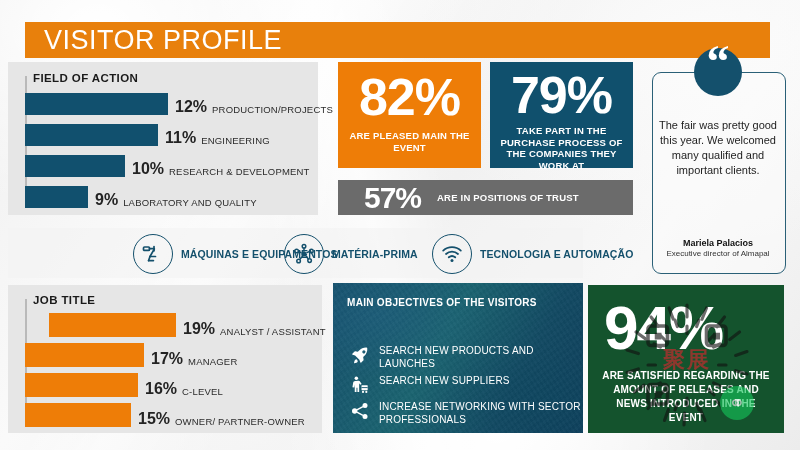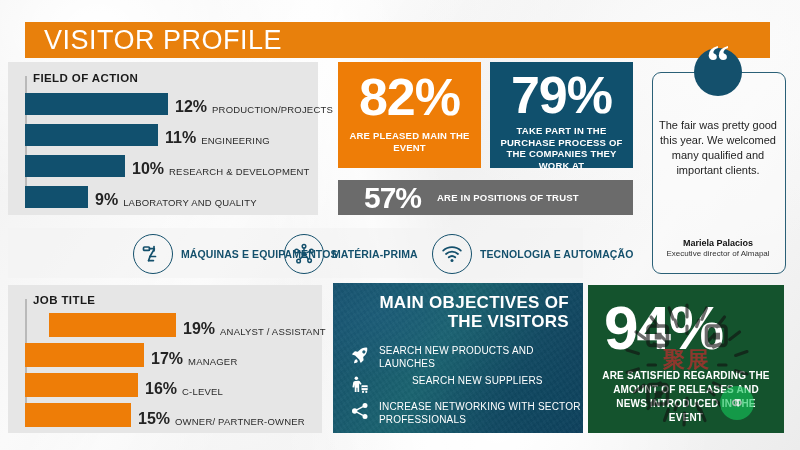--- a/index.html
+++ b/index.html
@@ -84,22 +84,22 @@
   #objectives{position:absolute;left:333px;top:283px;width:250px;height:150px;
     background:
       radial-gradient(ellipse 160px 90px at 18% 22%, rgba(32,96,128,.55) 0%, rgba(32,96,128,0) 70%),
       radial-gradient(ellipse 150px 80px at 85% 78%, rgba(14,70,95,.6) 0%, rgba(14,70,95,0) 70%),
       linear-gradient(118deg,#16506c 0%,#1b6470 42%,#134a63 72%,#0f3f5c 100%);
     overflow:hidden;}
   #objectives:after{content:"";position:absolute;inset:0;opacity:.3;
     background:
       repeating-linear-gradient(58deg,rgba(255,255,255,.05) 0 2px,rgba(0,0,0,.05) 2px 4px),
       repeating-linear-gradient(-36deg,rgba(255,255,255,.04) 0 3px,rgba(0,0,0,.04) 3px 6px);}
-  #obj-title{position:absolute;left:14px;right:14px;top:10px;text-align:right;color:#fff;
-    font-size:17px;font-weight:bold;line-height:19px;letter-spacing:.3px;z-index:2;}
+  #obj-title{position:absolute;left:14px;right:14px;top:10px;text-align:left;color:#fff;
+    font-size:10px;font-weight:bold;line-height:19px;letter-spacing:.3px;z-index:2;}
   .obj-item{position:absolute;left:14px;display:flex;align-items:flex-start;z-index:2;}
   .obj-ic{width:26px;flex:none;display:flex;align-items:center;justify-content:center;}
   .obj-txt{color:#fff;font-size:10px;line-height:12.5px;letter-spacing:.2px;margin-left:6px;}
 
   
   #stat-94{position:absolute;left:588px;top:285px;width:196px;height:148px;background:#14532d;
     overflow:hidden;}
   #stat-94 .num{position:absolute;left:16px;top:12px;color:#fff;font-size:62px;font-weight:bold;
     line-height:62px;letter-spacing:-2px;}
   #stat-94 .cap{position:absolute;left:10px;right:10px;top:84px;text-align:center;color:#fff;
@@ -253,21 +253,21 @@
     <div class="obj-item" style="top:62px;">
       <div class="obj-ic">
         <svg width="20" height="20" viewBox="0 0 24 24" fill="#fff">
           <path d="M20.4 3.2c-3.6-.4-7 .9-9.4 3.3l-1.6 1.6-3.1-.5a1.3 1.3 0 0 0-1.1.4L2.8 10.4c-.4.4-.2 1 .3 1.2l3 1 5.2 5.2 1 3c.2.5.8.7 1.2.3l2.4-2.4c.3-.3.4-.7.4-1.1l-.5-3.1 1.6-1.6c2.4-2.4 3.7-5.8 3.3-9.4a.9.9 0 0 0-.3-.3zM15.3 9.6a1.9 1.9 0 1 1 2.7-2.7 1.9 1.9 0 0 1-2.7 2.7z"></path>
           <path d="M6.1 17.9c-1 1-1.3 4-1.3 4s3-.3 4-1.3c.6-.6.6-1.7 0-2.4a1.7 1.7 0 0 0-2.7-.3z"></path>
         </svg>
       </div>
       <div class="obj-txt">SEARCH NEW PRODUCTS AND LAUNCHES</div>
     </div>
 
-    <div class="obj-item" style="top:92px;gap:33px;">
+    <div class="obj-item" style="top:92px;">
       <div class="obj-ic">
         <svg width="20" height="20" viewBox="0 0 24 24" fill="#fff">
           <circle cx="7.6" cy="3.9" r="2.1"></circle>
           <path d="M6.2 7.1c-1.2 0-2.2.9-2.4 2.1l-.9 5.4 2.2.4.6-3.5v8.9h2.1v-5.2h1.1v5.2h2.1V9.9l1.3 1.9 1.7-1.1-2.2-3.1c-.3-.4-.8-.6-1.3-.6z"></path>
           <rect x="13.8" y="12.2" width="7.4" height="6.1" rx=".6"></rect>
           <path d="M13.8 15.1h7.4" stroke="#17566f" stroke-width="1.1"></path>
           <circle cx="15.6" cy="20.3" r="1.3"></circle>
           <circle cx="19.6" cy="20.3" r="1.3"></circle>
         </svg>
       </div>

